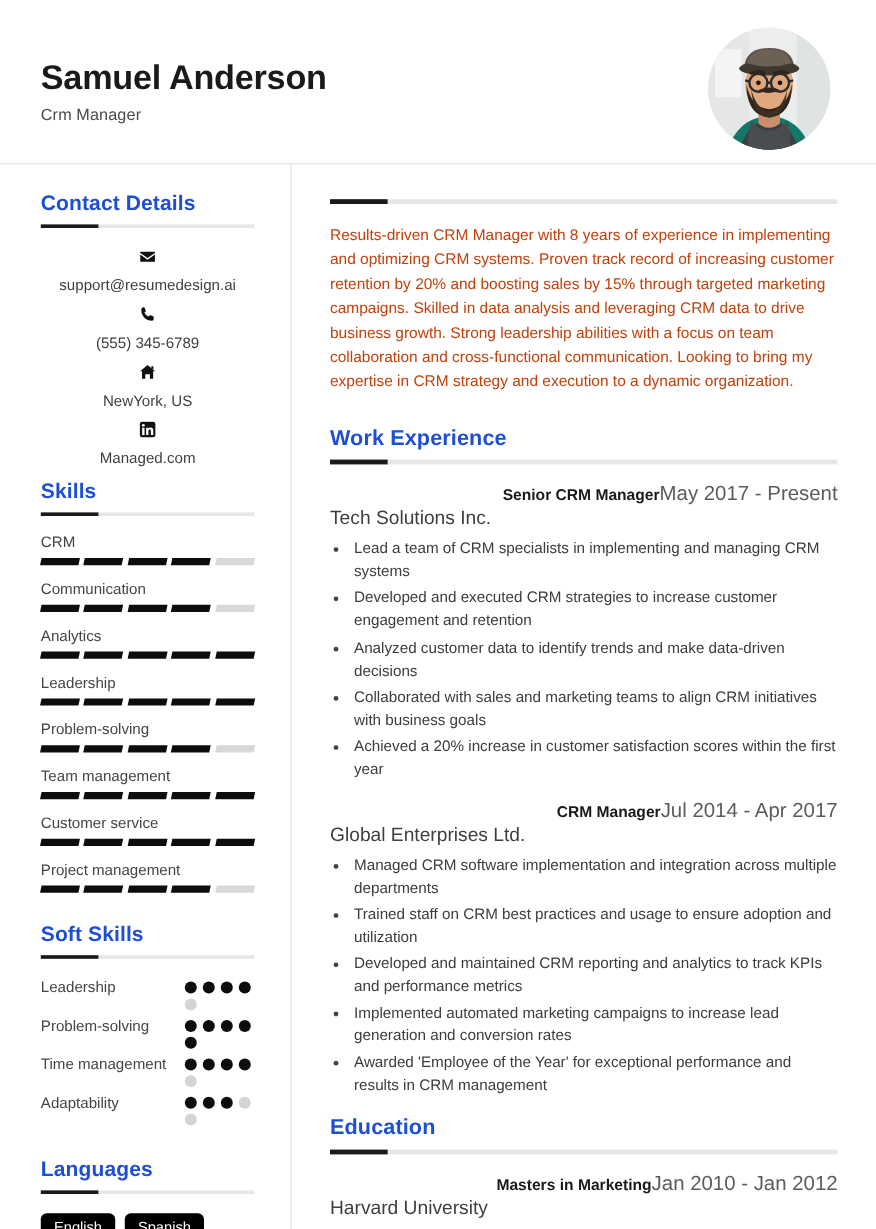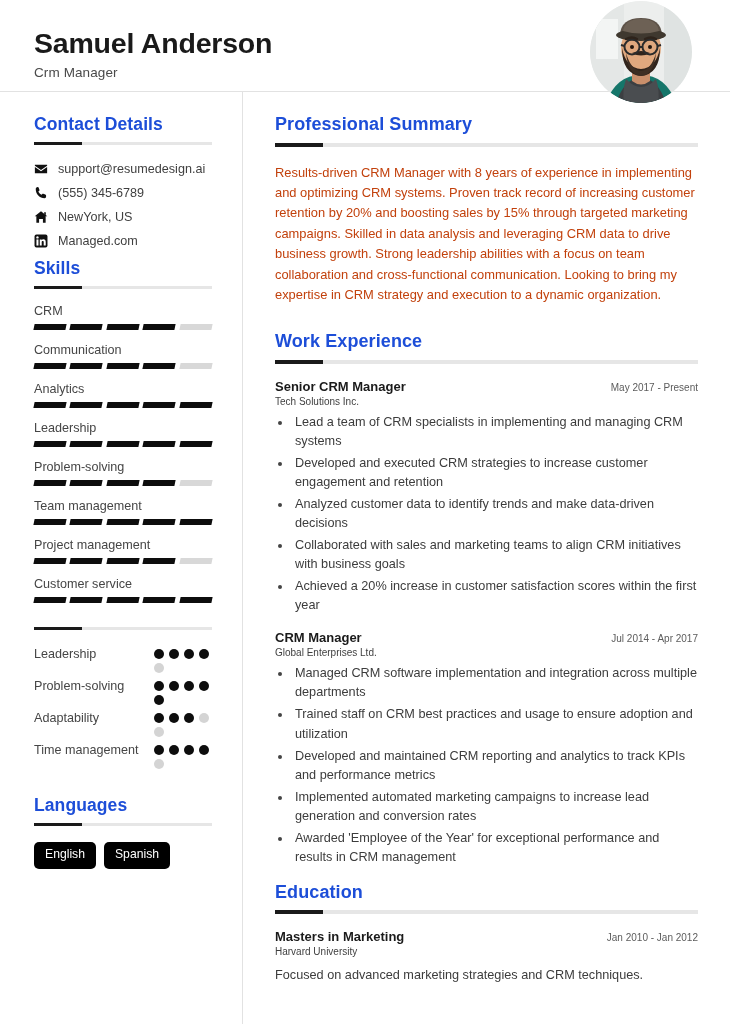--- a/index.html
+++ b/index.html
@@ -13,21 +13,21 @@
   .page {
     width: 730px;
     min-height: 1024px;
     background: #ffffff;
     position: relative;
     overflow: hidden;
   }
 
   
   .header {
-    height: 92px;
+    height: 137px;
     padding: 12px 34px 0 34px;
     display: flex;
     align-items: center;
     justify-content: space-between;
     border-bottom: 1px solid #e2e2e2;
   }
   .header-left { padding-top: 4px; }
   .full-name {
     font-size: 28.5px;
     font-weight: bold;
@@ -98,20 +98,21 @@
 
   
   .contact-list { margin-top: 17px; }
   .contact-row {
     display: flex;
     align-items: center;
     gap: 10px;
     margin-bottom: 10px;
     font-size: 12.6px;
     color: #3f3f3f;
+    flex-direction: column;
   }
   .cicon {
     width: 14px; height: 14px;
     flex: none;
     display: flex; align-items: center; justify-content: center;
     color: #111;
   }
   .cicon svg { display:block; }
 
   
@@ -183,36 +184,37 @@
     margin-top: 16px;
     font-size: 12.9px;
     line-height: 1.58;
     color: #c2410c;
   }
   .exp-block { margin-top: 15px; }
   .exp-item { margin-bottom: 15px; }
   .exp-head {
     display: flex;
     align-items: baseline;
-    justify-content: space-between;
-    gap: 24px;
+    justify-content: flex-end;
+    gap: 0;
+    margin-left: 36px;
   }
   .exp-role {
     font-size: 13px;
     font-weight: bold;
     color: #1a1a1a;
   }
   .exp-date {
-    font-size: 10px;
+    font-size: 17px;
     color: #5c5c5c;
     flex: none;
     white-space: nowrap;
   }
   .exp-org {
-    font-size: 10px;
+    font-size: 16px;
     color: #3f3f3f;
     margin-top: 2px;
   }
   .bullets {
     margin: 6px 0 0 17px;
     padding: 0;
   }
   .bullets li {
     font-size: 12.7px;
     line-height: 1.5;
@@ -395,42 +397,43 @@
       <div class="skill-name">Team management</div>
       <div class="bar">
               <span class="seg on"></span>
               <span class="seg on"></span>
               <span class="seg on"></span>
               <span class="seg on"></span>
               <span class="seg on"></span>
             </div>
     </div>
           <div class="skill-item">
+      <div class="skill-name">Customer service</div>
+      <div class="bar">
+              <span class="seg on"></span>
+              <span class="seg on"></span>
+              <span class="seg on"></span>
+              <span class="seg on"></span>
+              <span class="seg on"></span>
+            </div>
+    </div>
+          <div class="skill-item">
       <div class="skill-name">Project management</div>
       <div class="bar">
               <span class="seg on"></span>
               <span class="seg on"></span>
               <span class="seg on"></span>
               <span class="seg on"></span>
               <span class="seg "></span>
             </div>
     </div>
-          <div class="skill-item">
-      <div class="skill-name">Customer service</div>
-      <div class="bar">
-              <span class="seg on"></span>
-              <span class="seg on"></span>
-              <span class="seg on"></span>
-              <span class="seg on"></span>
-              <span class="seg on"></span>
-            </div>
-    </div>
         </div>
 
       <section class="sec" style="margin-top:24px;">
+        <div class="sec-title">Soft Skills</div>
         <div class="sec-rule"></div>
       </section>
       <div class="soft-block" id="soft-block">
           <div class="soft-row">
       <div class="soft-name">Leadership</div>
       <div class="dots">
               <span class="dot on"></span>
               <span class="dot on"></span>
               <span class="dot on"></span>
               <span class="dot on"></span>
@@ -441,56 +444,55 @@
       <div class="soft-name">Problem-solving</div>
       <div class="dots">
               <span class="dot on"></span>
               <span class="dot on"></span>
               <span class="dot on"></span>
               <span class="dot on"></span>
               <span class="dot on"></span>
             </div>
     </div>
           <div class="soft-row">
+      <div class="soft-name">Time management</div>
+      <div class="dots">
+              <span class="dot on"></span>
+              <span class="dot on"></span>
+              <span class="dot on"></span>
+              <span class="dot on"></span>
+              <span class="dot "></span>
+            </div>
+    </div>
+          <div class="soft-row">
       <div class="soft-name">Adaptability</div>
       <div class="dots">
               <span class="dot on"></span>
               <span class="dot on"></span>
               <span class="dot on"></span>
               <span class="dot "></span>
-              <span class="dot "></span>
-            </div>
-    </div>
-          <div class="soft-row">
-      <div class="soft-name">Time management</div>
-      <div class="dots">
-              <span class="dot on"></span>
-              <span class="dot on"></span>
-              <span class="dot on"></span>
-              <span class="dot on"></span>
               <span class="dot "></span>
             </div>
     </div>
         </div>
 
       <section class="sec" style="margin-top:26px;">
         <div class="sec-title">Languages</div>
         <div class="sec-rule"></div>
       </section>
       <div class="lang-block" id="lang-block">
           <span class="lang-tag">English</span>
           <span class="lang-tag">Spanish</span>
         </div>
 
     </aside>
 
     <main class="main">
 
       <section class="sec">
-        <div class="sec-title">Professional Summary</div>
         <div class="sec-rule"></div>
       </section>
       <p class="summary-text">Results-driven CRM Manager with 8 years of experience in implementing and optimizing CRM systems. Proven track record of increasing customer retention by 20% and boosting sales by 15% through targeted marketing campaigns. Skilled in data analysis and leveraging CRM data to drive business growth. Strong leadership abilities with a focus on team collaboration and cross-functional communication. Looking to bring my expertise in CRM strategy and execution to a dynamic organization.</p>
 
       <section class="sec" style="margin-top:26px;">
         <div class="sec-title">Work Experience</div>
         <div class="sec-rule"></div>
       </section>
       <div class="exp-block" id="exp-block">
           <div class="exp-item">

